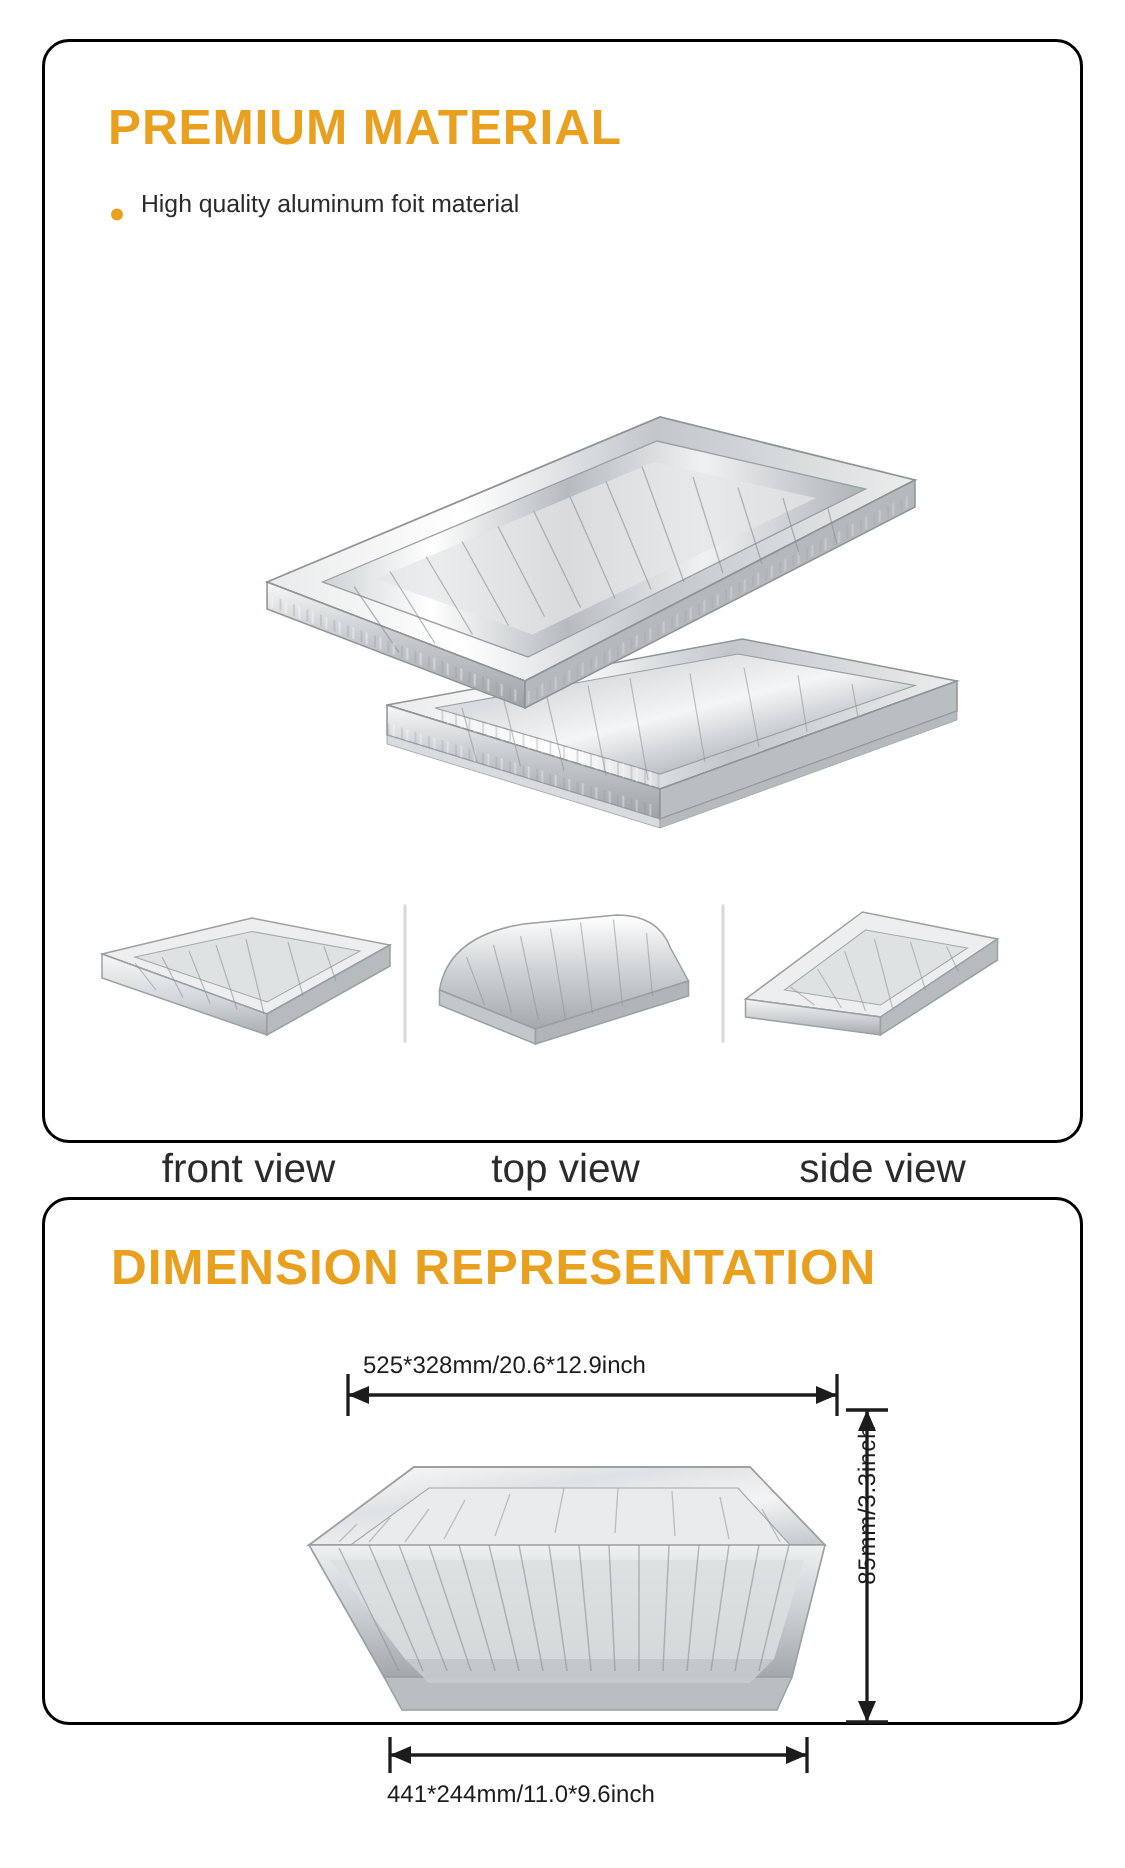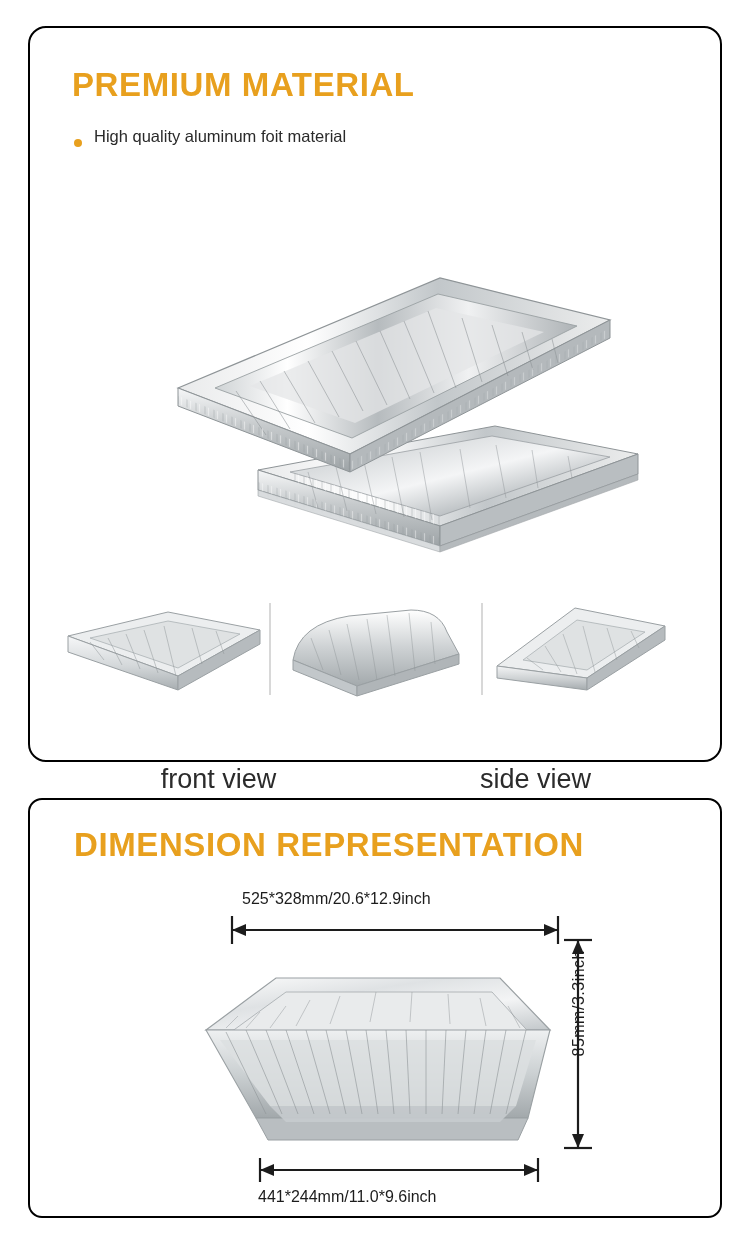--- a/index.html
+++ b/index.html
@@ -29,22 +29,21 @@
     background: #ffffff;
     border: 2px solid #000000;
     border-radius: 18px;
   }
   .card-premium {
     top: 26px;
     height: 736px;
   }
   .card-dimension {
     top: 798px;
-    height: 420px;
-    border-radius: 14px;
+    height: 352px;
   }
 
   .section-title {
     font-size: 33px;
     font-weight: bold;
     color: #e8a01e;
     letter-spacing: 0.6px;
     margin: 0;
   }
   .title-premium {
@@ -137,21 +136,21 @@
     height: 420px;
   }
   .dim-label {
     position: absolute;
     font-size: 16px;
     color: #1c1c1c;
     white-space: nowrap;
   }
   .dim-label-top {
     left: 212px;
-    top: 90px;
+    top: 102px;
   }
   .dim-label-bottom {
     left: 228px;
     top: 388px;
   }
   .dim-label-right {
     left: 540px;
     top: 150px;
     writing-mode: vertical-rl;
     transform: rotate(180deg);
@@ -334,20 +333,21 @@
             <line x1="100" y1="28" x2="112" y2="74"></line>
             <line x1="124" y1="30" x2="134" y2="62"></line>
             <line x1="148" y1="33" x2="156" y2="50"></line>
           </g>
         </svg>
       </div>
     </div>
 
     <div class="caption-row">
       <div class="caption-cell">front view</div>
+      <div class="caption-cell">top view</div>
       <div class="caption-cell">side view</div>
     </div>
   </div>
 
   <div class="card card-dimension">
 
     <h1 class="section-title title-dimension">DIMENSION REPRESENTATION</h1>
 
     <div class="dim-area">
 

